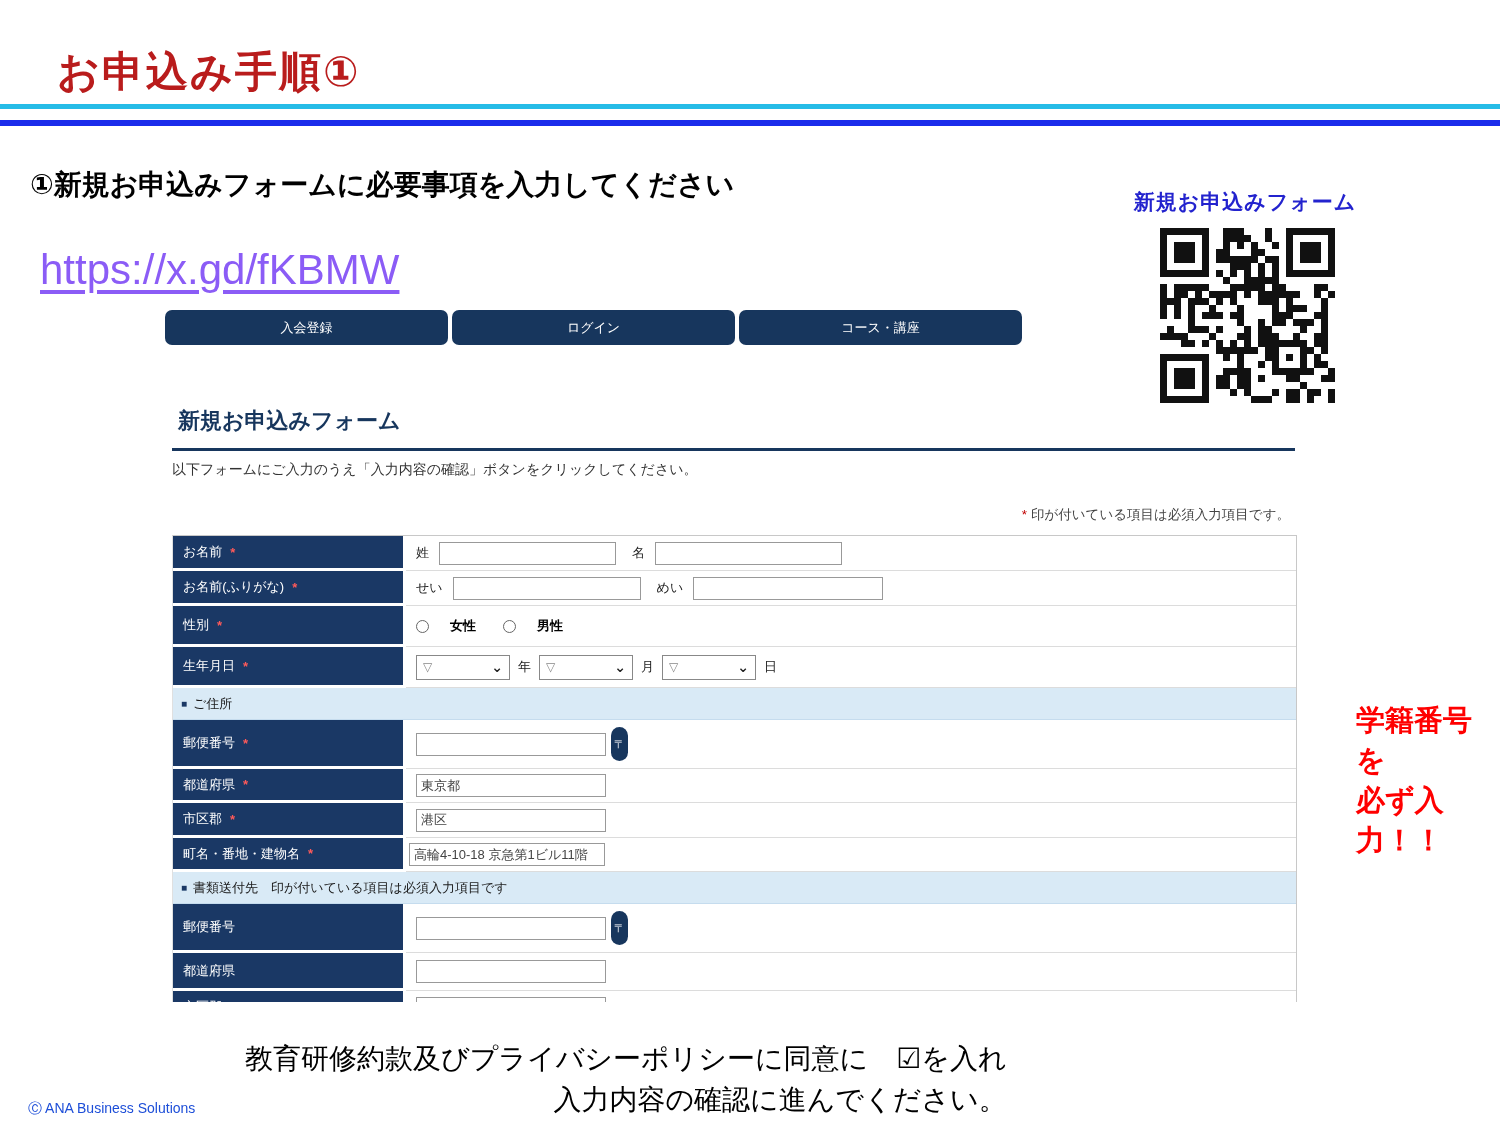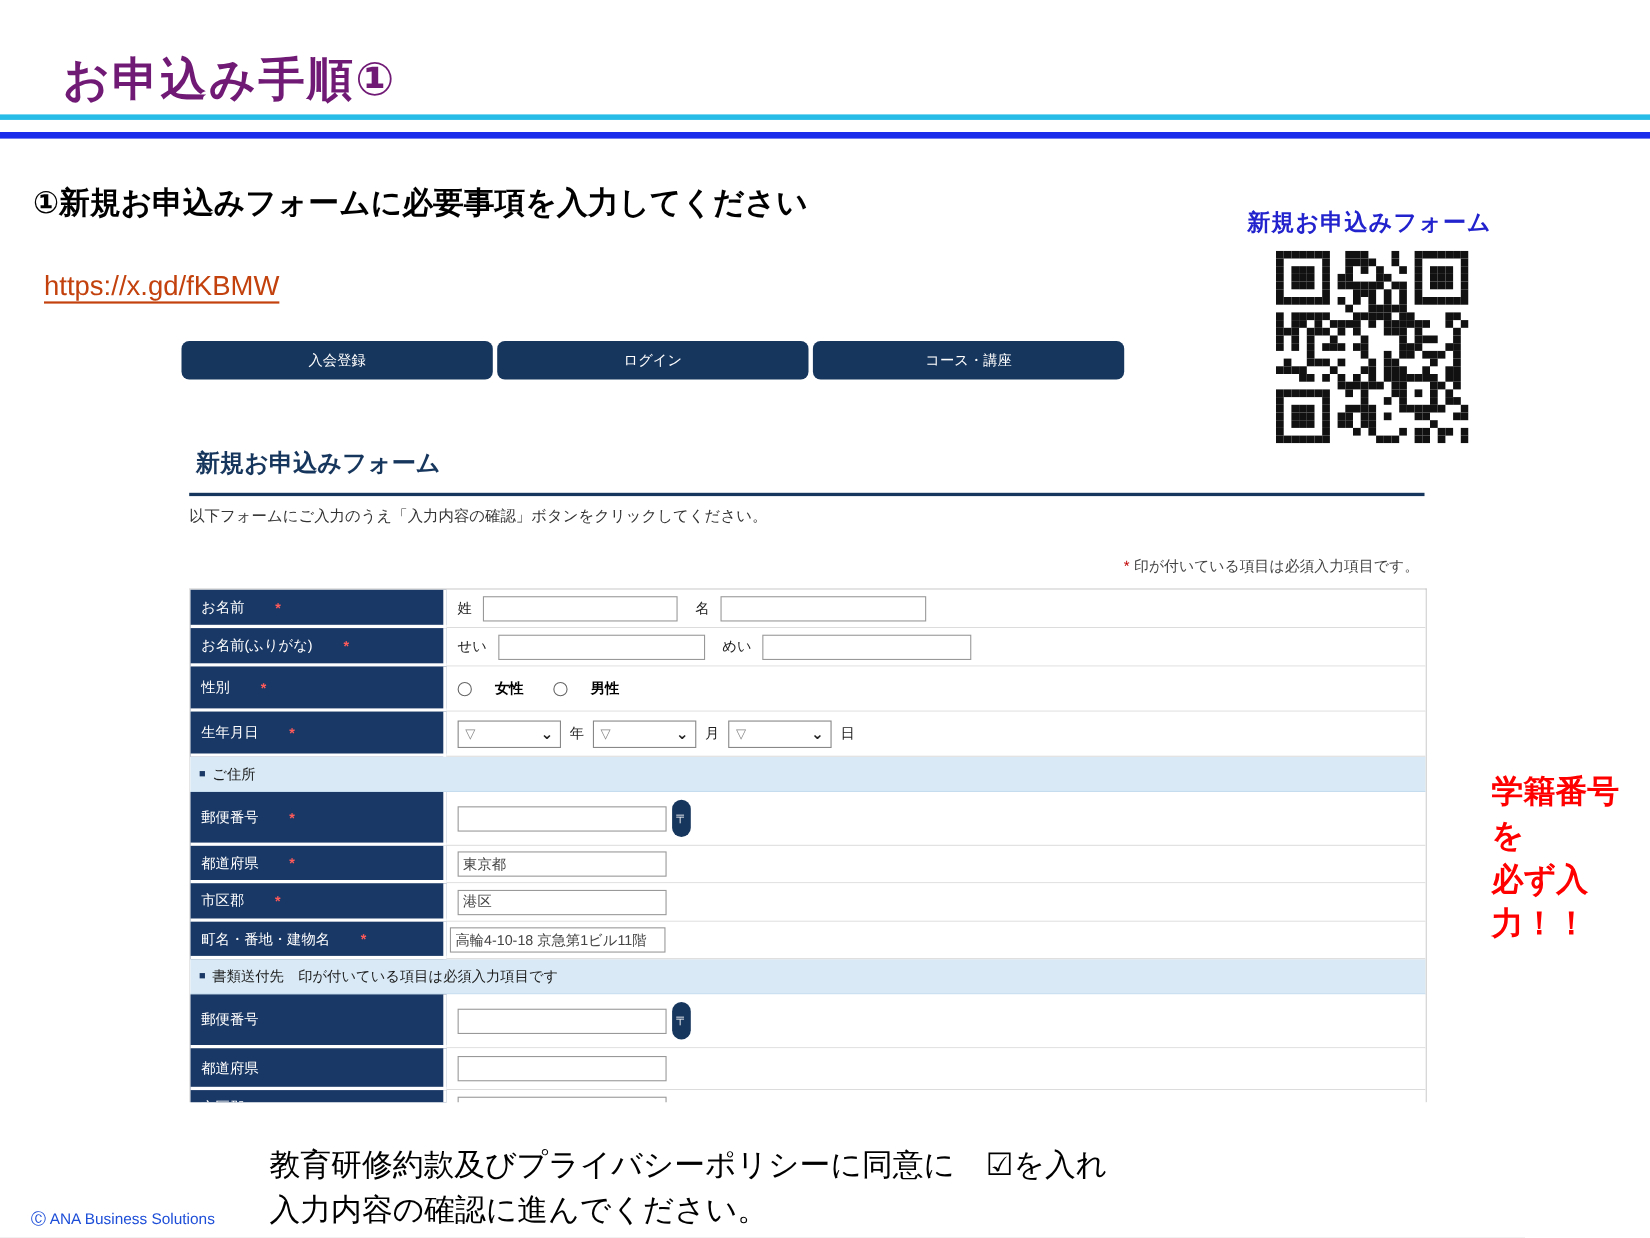--- a/index.html
+++ b/index.html
@@ -3,25 +3,25 @@
 <meta charset="utf-8">
 <style>
   * { margin:0; padding:0; box-sizing:border-box; }
   html,body { background:#e8e8e8; }
   .slide {
     position:relative; width:1500px; height:1125px; background:#ffffff;
     overflow:hidden; font-family:"Liberation Sans","DejaVu Sans",sans-serif;
   }
   
   .title { position:absolute; left:57px; top:44px; font-size:42px; font-weight:bold;
-           color:#701a75; letter-spacing:2px; }
+           color:#b91c1c; letter-spacing:2px; }
   .rule-cyan { position:absolute; left:0; top:104px; width:1500px; height:5px; background:#26BCE7; }
   .rule-blue { position:absolute; left:0; top:120px; width:1500px; height:6px; background:#1B2CEB; }
   .step-heading { position:absolute; left:30px; top:166px; font-size:28px; font-weight:bold; color:#000; }
-  .url-link { position:absolute; left:40px; top:246px; font-size:25px; color:#c2410c;
+  .url-link { position:absolute; left:40px; top:246px; font-size:42px; color:#8b5cf6;
               text-decoration:underline; text-underline-offset:6px; cursor:pointer; }
   
   .qr-label { position:absolute; left:1122px; top:188px; width:246px; text-align:center;
               font-size:21px; font-weight:bold; color:#2323CE; letter-spacing:1px; }
   .qr-box { position:absolute; left:1160px; top:228px; width:175px; height:175px; background:#fff; }
   .qr-box svg { display:block; fill:#111; }
   
   .nav-row { position:absolute; left:165px; top:310px; display:flex; gap:4px; }
   .nav-btn { width:283px; height:35px; background:#17365D; color:#fff; border:none;
              border-radius:7px; font-size:13px; font-family:inherit; cursor:pointer;
@@ -32,21 +32,21 @@
   .required-note { position:absolute; left:172px; top:506px; width:1118px; text-align:right;
                    font-size:13.5px; color:#444; }
   .required-note .req-star { color:#C00000; margin-right:4px; }
   
   .form-table { position:absolute; left:172px; top:535px; width:1125px; height:467px;
                 overflow:hidden; border-top:1px solid #C8C8C8; border-left:1px solid #E0E0E0;
                 border-right:1px solid #C8C8C8; background:#fff; }
   .frow { display:flex; width:100%; }
   .flabel { width:233px; min-width:233px; background:#1A3865; color:#fff; font-size:13px;
             display:flex; align-items:center; padding-left:10px;
-            border-bottom:3px solid #fff; border-right:3px solid #fff;gap:20px; }
+            border-bottom:3px solid #fff; border-right:3px solid #fff; }
   .flabel .req { color:#FF5A5A; margin-left:8px; font-weight:bold; }
   .fcontent { flex:1; background:#fff; border-bottom:1px solid #DCDCDC;
               display:flex; align-items:center; gap:10px; padding-left:10px; font-size:13px; color:#222; }
   .frow-section { width:100%; background:#D9EAF6; display:flex; align-items:center; gap:6px;
                   padding-left:8px; font-size:13px; color:#1b1b1b; border-bottom:1px solid #C5DCEE; }
   .sec-marker { color:#1A3865; font-size:10px; }
   .ti { height:23px; border:1px solid #999; font-size:13px; font-family:inherit;
         padding:1px 4px; color:#444; background:#fff; }
   .radio { width:13px; height:13px; border:1px solid #666; border-radius:50%; background:#fff;
            display:inline-block; cursor:pointer; }
@@ -55,21 +55,21 @@
           align-items:center; justify-content:space-between; padding:0 6px; cursor:pointer; }
   .fsel-val { color:#888; font-size:12px; }
   .fsel-arrow { color:#222; font-size:14px; font-weight:bold; line-height:1; }
   .unit { color:#222; }
   .postal-btn { width:17px; height:34px; background:#17365D; color:#fff; border:none;
                 border-radius:9px; font-size:11px; cursor:pointer; display:inline-flex;
                 align-items:center; justify-content:center; padding:0; }
   
   .student-note { position:absolute; left:1356px; top:700px; font-size:29px; font-weight:bold;
                   color:#FF0000; line-height:40px; }
-  .bottom-note { position:absolute; left:245px; top:1038px; font-size:28px; color:#000; line-height:41px; }
+  .bottom-note { position:absolute; left:245px; top:1038px; font-size:28px; color:#000; line-height:41px;text-align:right; }
   .footer { position:absolute; left:28px; top:1100px; font-size:14px; color:#1d4ed8; }
 </style>
 </head>
 <body>
 
 <div class="slide">
 
   <div class="title">お申込み手順①</div>
   <div class="rule-cyan"></div>
   <div class="rule-blue"></div>

